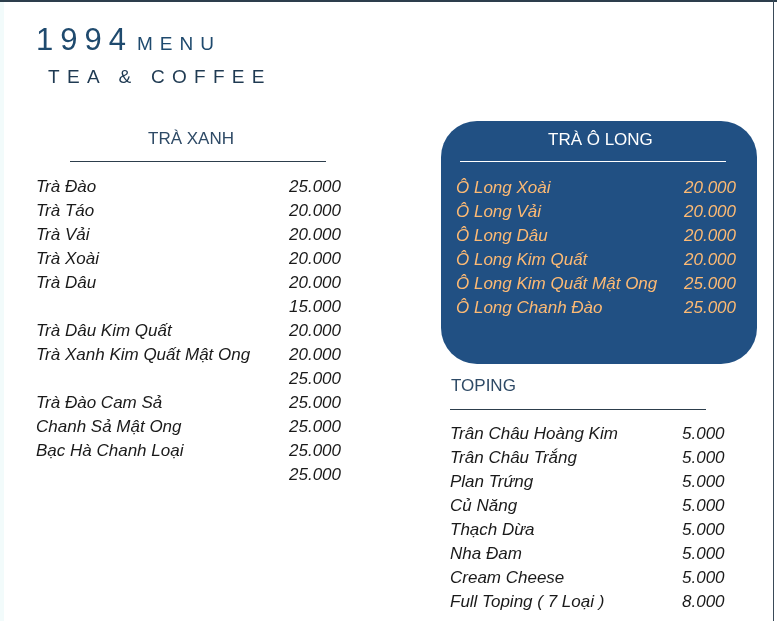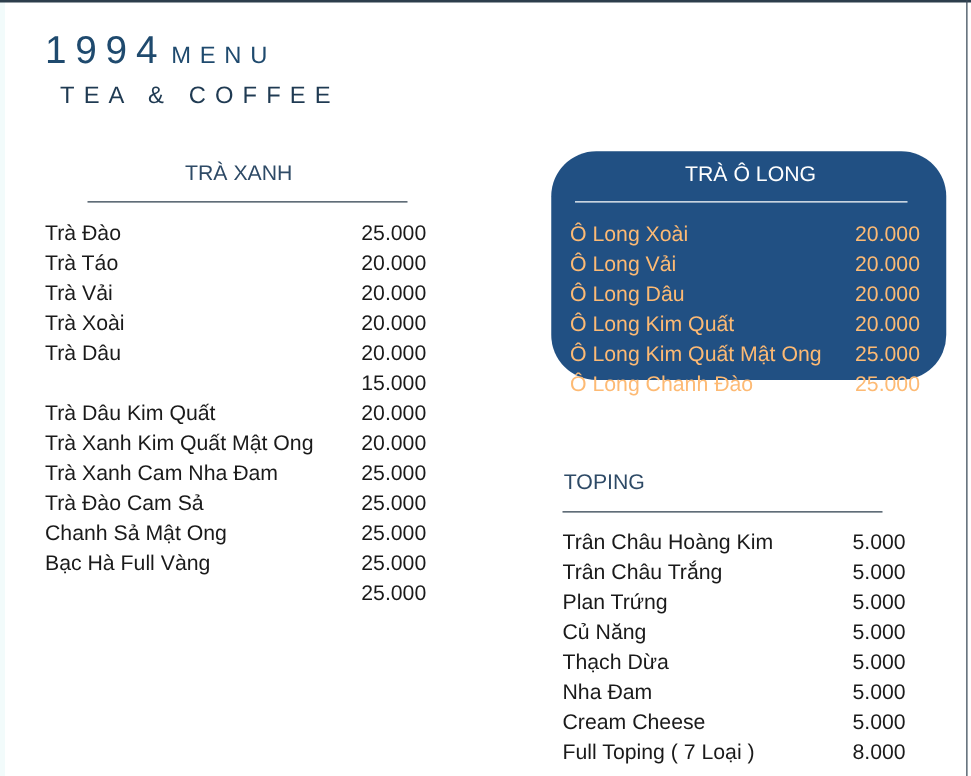--- a/index.html
+++ b/index.html
@@ -14,26 +14,26 @@
   .frame-left { position: absolute; left: 0; top: 0; width: 4px; height: 621px; background: #f2fbfb; }
 
   .title-1 { position: absolute; left: 36px; top: 22px; color: #1f4a6e; white-space: nowrap; text-align: right; }
   .title-1 .big { font-size: 31px; letter-spacing: 7px; }
   .title-1 .small { font-size: 19px; letter-spacing: 7px; margin-left: 4px; }
   .title-2 { position: absolute; left: 48px; top: 66px; color: #1f3a52; font-size: 19px; letter-spacing: 7.3px; white-space: nowrap; }
 
   .section-head { position: absolute; font-size: 17px; color: #2e4a66; white-space: nowrap; }
   .rule { position: absolute; height: 1px; background: #2d3e4c; }
 
-  .list { position: absolute; margin: 0; padding: 0; list-style: none; }
+  .list { position: absolute; margin: 0; padding: 0; list-style: none; font-style: italic; }
   .list li { position: relative; height: 24px; font-size: 17px; line-height: 24px; white-space: nowrap; }
   .list li .price { position: absolute; top: 0; }
 
   .olong-box {
-    position: absolute; left: 441px; top: 121px; width: 316px; height: 183px;
+    position: absolute; left: 441px; top: 121px; width: 316px; height: 243px;
     background: #215083; border-radius: 36px;
   }
   .olong-box .section-head { color: #ffffff; }
   .olong-box .rule { background: #ffffff; }
   .olong-box .list li { color: #fdba74; }
 </style>
 </head>
 <body>
 
 <div class="frame-left"></div>
@@ -50,24 +50,24 @@
   <div class="rule" style="left:70px; top:161px; width:256px;"></div>
   <ul class="list" id="list-xanh" style="left:36px; top:175px; width:320px;">
       <li><span>Trà Đào</span><span class="price" style="left: 253px;">25.000</span></li>
       <li><span>Trà Táo</span><span class="price" style="left: 253px;">20.000</span></li>
       <li><span>Trà Vải</span><span class="price" style="left: 253px;">20.000</span></li>
       <li><span>Trà Xoài</span><span class="price" style="left: 253px;">20.000</span></li>
       <li><span>Trà Dâu</span><span class="price" style="left: 253px;">20.000</span></li>
       <li><span class="price" style="left: 253px;">15.000</span></li>
       <li><span>Trà Dâu Kim Quất</span><span class="price" style="left: 253px;">20.000</span></li>
       <li><span>Trà Xanh Kim Quất Mật Ong</span><span class="price" style="left: 253px;">20.000</span></li>
-      <li><span>Trà Xanh Cam Nha Đam</span><span class="price" style="left: 253px;">25.000</span></li>
+      <li><span class="price" style="left: 253px;">25.000</span></li>
       <li><span>Trà Đào Cam Sả</span><span class="price" style="left: 253px;">25.000</span></li>
       <li><span>Chanh Sả Mật Ong</span><span class="price" style="left: 253px;">25.000</span></li>
-      <li><span>Bạc Hà Full Vàng</span><span class="price" style="left: 253px;">25.000</span></li>
+      <li><span>Bạc Hà Chanh Loại</span><span class="price" style="left: 253px;">25.000</span></li>
       <li><span class="price" style="left: 253px;">25.000</span></li>
     </ul>
 </section>
 
 <section class="olong-box">
   <div class="section-head" style="left:107px; top:9px;">TRÀ Ô LONG</div>
   <div class="rule" style="left:19px; top:40px; width:266px;"></div>
   <ul class="list" id="list-olong" style="left:15px; top:55px; width:290px;">
       <li><span>Ô Long Xoài</span><span class="price" style="left: 228px;">20.000</span></li>
       <li><span>Ô Long Vải</span><span class="price" style="left: 228px;">20.000</span></li>

